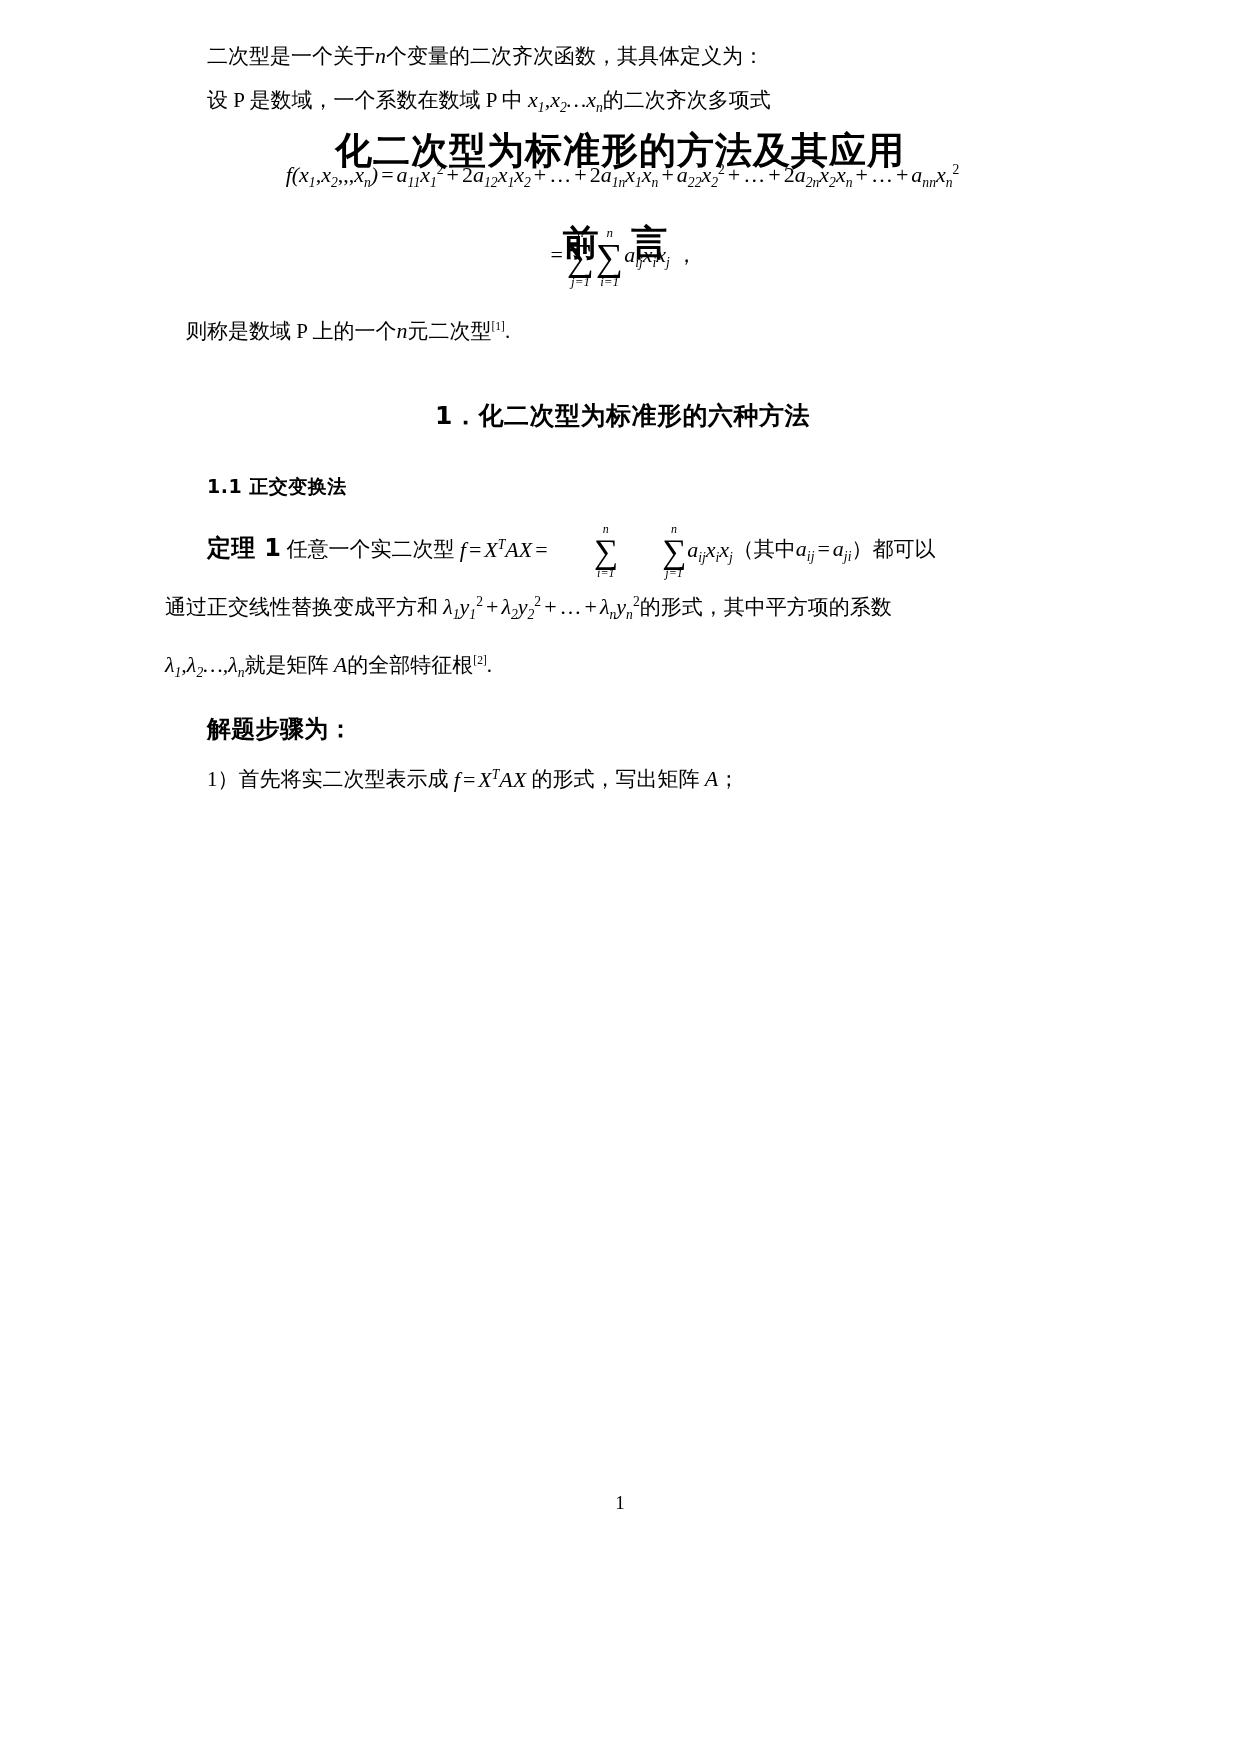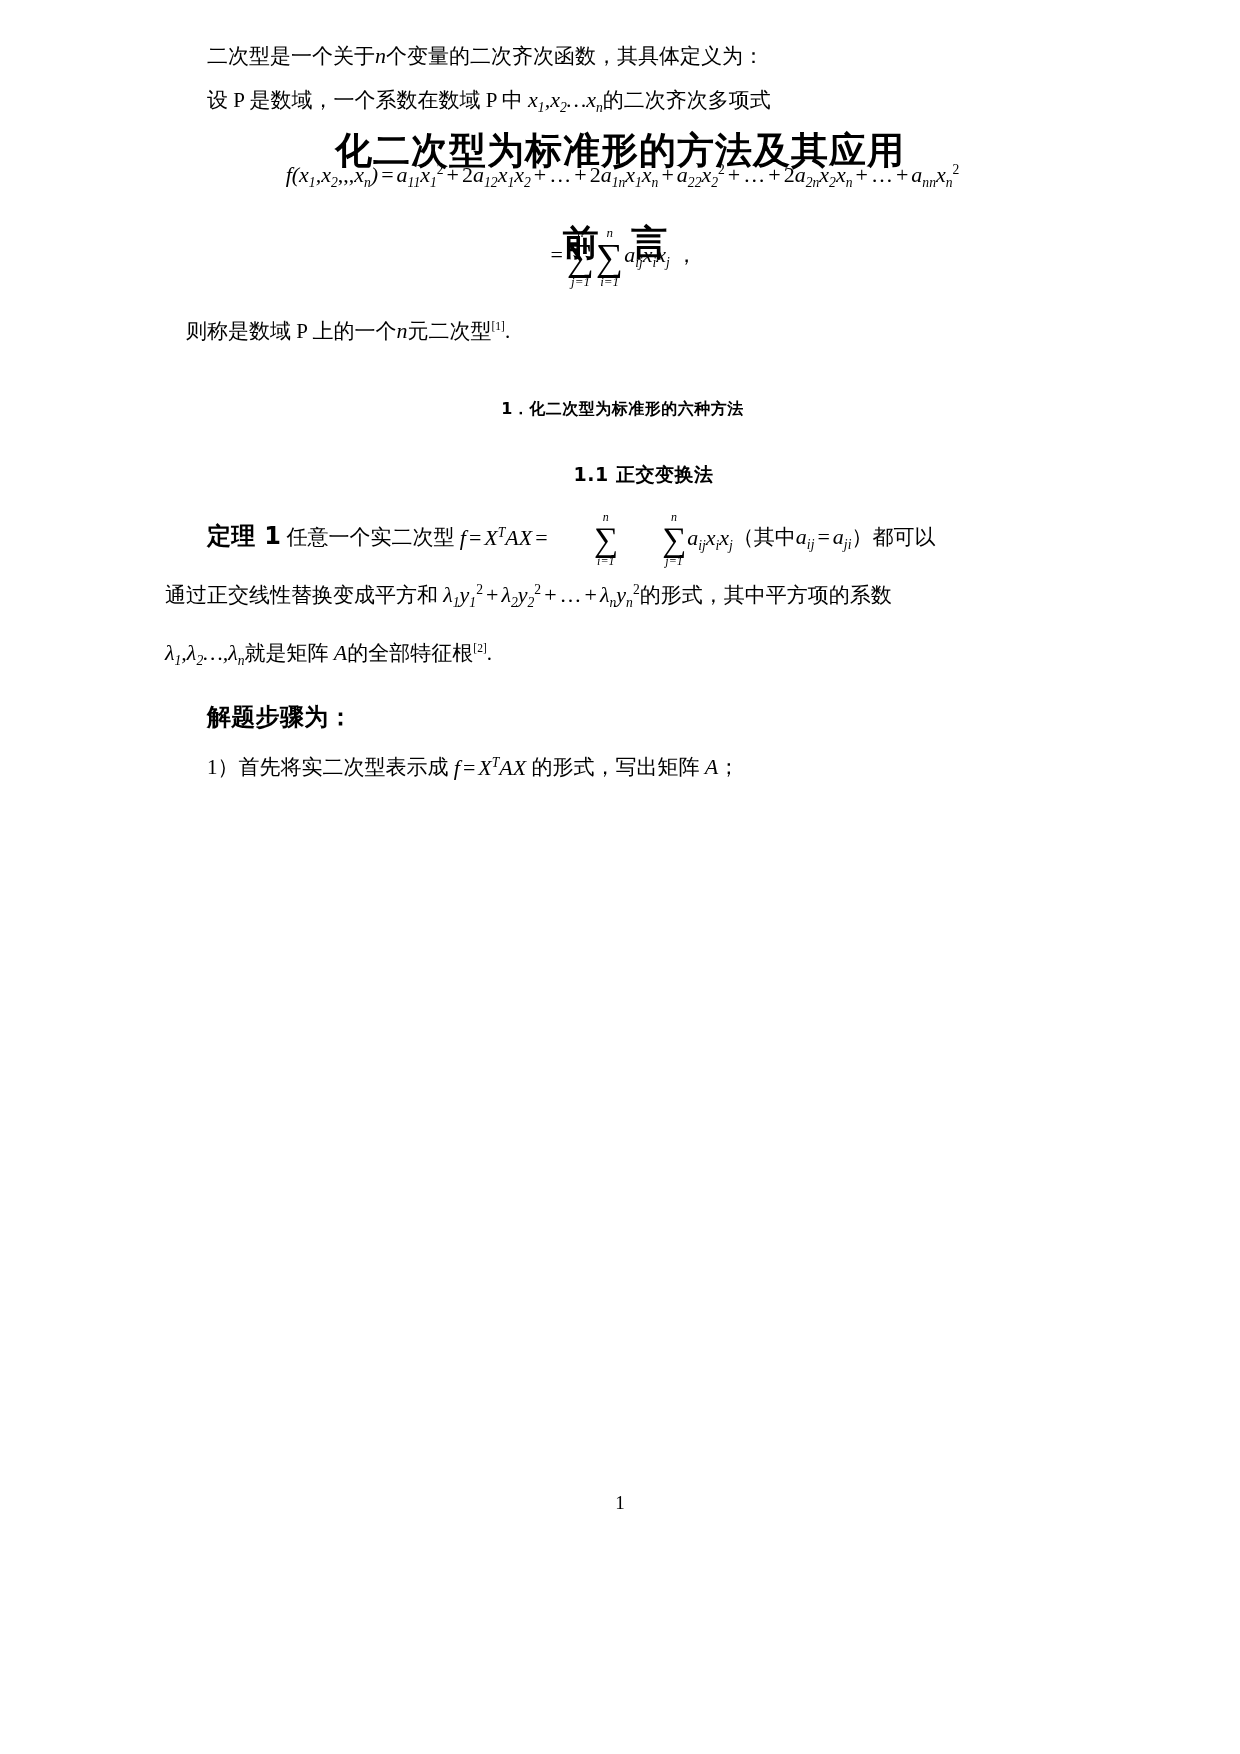--- a/index.html
+++ b/index.html
@@ -45,31 +45,31 @@
     font-weight: bold;
     font-size: 36px;
     text-align: center;
     letter-spacing: 10px;
     margin: 0;
     padding-top: 45px;
   }
   .h1 {
     font-family: "DejaVu Sans", sans-serif;
     font-weight: bold;
-    font-size: 16px;
+    font-size: 25px;
     text-align: center;
     margin: 0;
     padding-top: 46px;
     letter-spacing: 0.5px;
   }
   .h2 {
     font-family: "DejaVu Sans", sans-serif;
     font-weight: bold;
     font-size: 19px;
-    text-align: center;
+    text-align: left;
     margin: 0;
     padding-top: 42px;
     padding-left: 42px;
     letter-spacing: 0.5px;
   }
   .bold-lead {
     font-family: "DejaVu Sans", sans-serif;
     font-weight: bold;
     font-size: 24px;
     letter-spacing: 0.3px;

